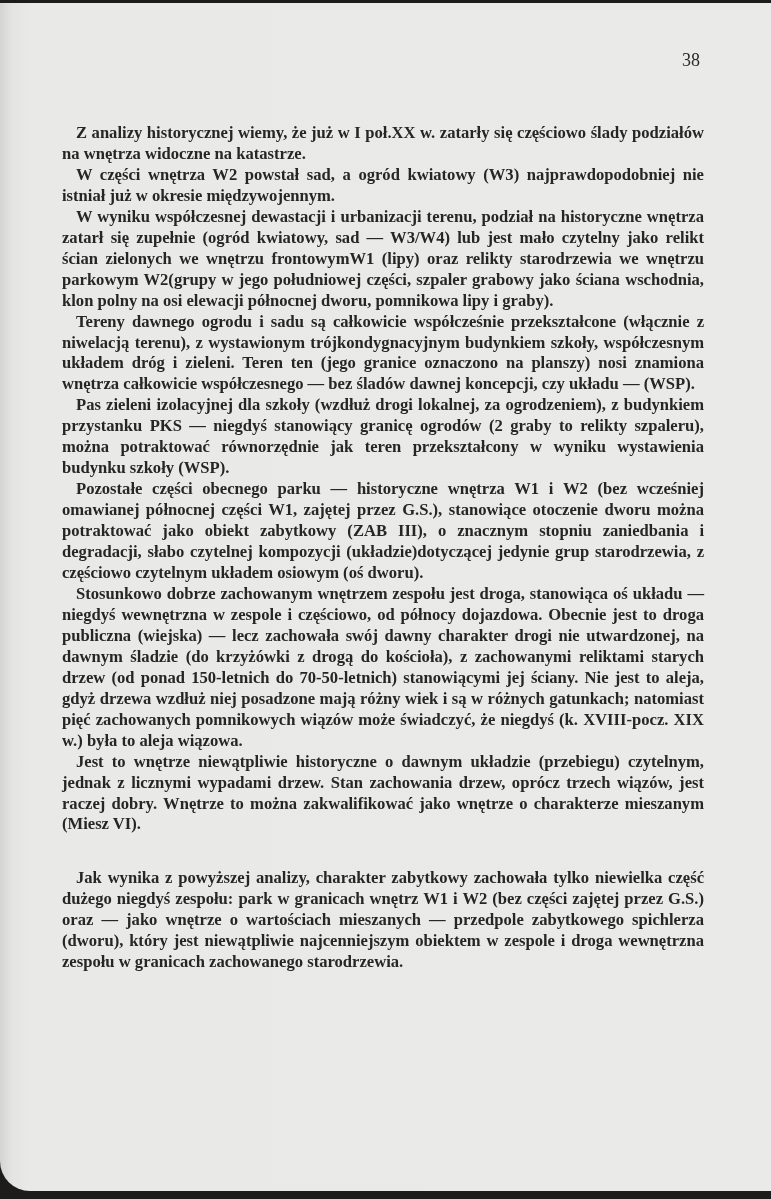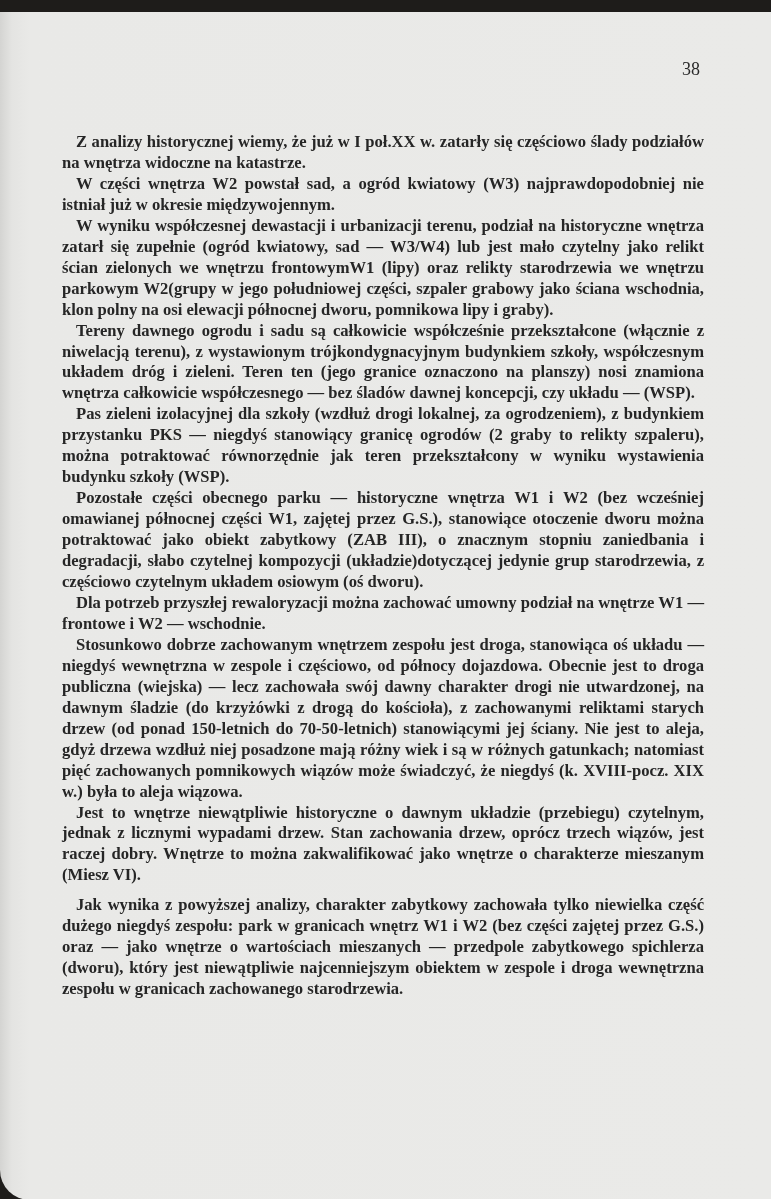--- a/index.html
+++ b/index.html
@@ -6,21 +6,21 @@
       margin: 0;
       padding: 0;
       width: 771px;
       height: 1199px;
       overflow: hidden;
       background: #1e1c1a;
     }
     .page {
       position: absolute;
       left: 0;
-      top: 12px;
+      top: 3px;
       width: 771px;
       height: 1188px;
       background: #e9e9e7;
       border-bottom-left-radius: 30px;
       background-image: linear-gradient(to right, #d4d4d2 0px, #e4e4e2 12px, #e9e9e7 30px, #eaeae8 100%);
     }
     .page-number {
       position: absolute;
       top: 47px;
       left: 682px;
@@ -38,34 +38,33 @@
       line-height: 20.95px;
       color: #262626;
       text-align: justify;
     }
     .body-text p {
       margin: 0;
       text-indent: 14px;
       font-weight: bold;
     }
     .body-text p.gap {
-      margin-top: 9px;
+      margin-top: 33px;
     }
   </style>
 </head>
 <body>
 
 <div class="page">
   <div class="page-number">38</div>
 
   <div class="body-text">
     <p>Z analizy historycznej wiemy, że już w I poł.XX w. zatarły się częściowo ślady podziałów na wnętrza widoczne na katastrze.</p>
     <p>W części wnętrza W2 powstał sad, a ogród kwiatowy (W3) najprawdopodobniej nie istniał już w okresie międzywojennym.</p>
     <p>W wyniku współczesnej dewastacji i urbanizacji terenu, podział na historyczne wnętrza zatarł się zupełnie (ogród kwiatowy, sad — W3/W4) lub jest mało czytelny jako relikt ścian zielonych we wnętrzu frontowymW1 (lipy) oraz relikty starodrzewia we wnętrzu parkowym W2(grupy w jego południowej części, szpaler grabowy jako ściana wschodnia, klon polny na osi elewacji północnej dworu, pomnikowa lipy i graby).</p>
     <p>Tereny dawnego ogrodu i sadu są całkowicie współcześnie przekształcone (włącznie z niwelacją terenu), z wystawionym trójkondygnacyjnym budynkiem szkoły, współczesnym układem dróg i zieleni. Teren ten (jego granice oznaczono na planszy) nosi znamiona wnętrza całkowicie współczesnego — bez śladów dawnej koncepcji, czy układu — (WSP).</p>
     <p>Pas zieleni izolacyjnej dla szkoły (wzdłuż drogi lokalnej, za ogrodzeniem), z budynkiem przystanku PKS — niegdyś stanowiący granicę ogrodów (2 graby to relikty szpaleru), można potraktować równorzędnie jak teren przekształcony w wyniku wystawienia budynku szkoły (WSP).</p>
     <p>Pozostałe części obecnego parku — historyczne wnętrza W1 i W2 (bez wcześniej omawianej północnej części W1, zajętej przez G.S.), stanowiące otoczenie dworu można potraktować jako obiekt zabytkowy (ZAB III), o znacznym stopniu zaniedbania i degradacji, słabo czytelnej kompozycji (układzie)dotyczącej jedynie grup starodrzewia, z częściowo czytelnym układem osiowym (oś dworu).</p>
-    <p>Dla potrzeb przyszłej rewaloryzacji można zachować umowny podział na wnętrze W1 — frontowe i W2 — wschodnie.</p>
     <p>Stosunkowo dobrze zachowanym wnętrzem zespołu jest droga, stanowiąca oś układu — niegdyś wewnętrzna w zespole i częściowo, od północy dojazdowa. Obecnie jest to droga publiczna (wiejska) — lecz zachowała swój dawny charakter drogi nie utwardzonej, na dawnym śladzie (do krzyżówki z drogą do kościoła), z zachowanymi reliktami starych drzew (od ponad 150-letnich do 70-50-letnich) stanowiącymi jej ściany. Nie jest to aleja, gdyż drzewa wzdłuż niej posadzone mają różny wiek i są w różnych gatunkach; natomiast pięć zachowanych pomnikowych wiązów może świadczyć, że niegdyś (k. XVIII-pocz. XIX w.) była to aleja wiązowa.</p>
     <p>Jest to wnętrze niewątpliwie historyczne o dawnym układzie (przebiegu) czytelnym, jednak z licznymi wypadami drzew. Stan zachowania drzew, oprócz trzech wiązów, jest raczej dobry. Wnętrze to można zakwalifikować jako wnętrze o charakterze mieszanym (Miesz VI).</p>
     <p class="gap">Jak wynika z powyższej analizy, charakter zabytkowy zachowała tylko niewielka część dużego niegdyś zespołu: park w granicach wnętrz W1 i W2 (bez części zajętej przez G.S.) oraz — jako wnętrze o wartościach mieszanych — przedpole zabytkowego spichlerza (dworu), który jest niewątpliwie najcenniejszym obiektem w zespole i droga wewnętrzna zespołu w granicach zachowanego starodrzewia.</p>
   </div>
 </div>
 
 </body></html>

